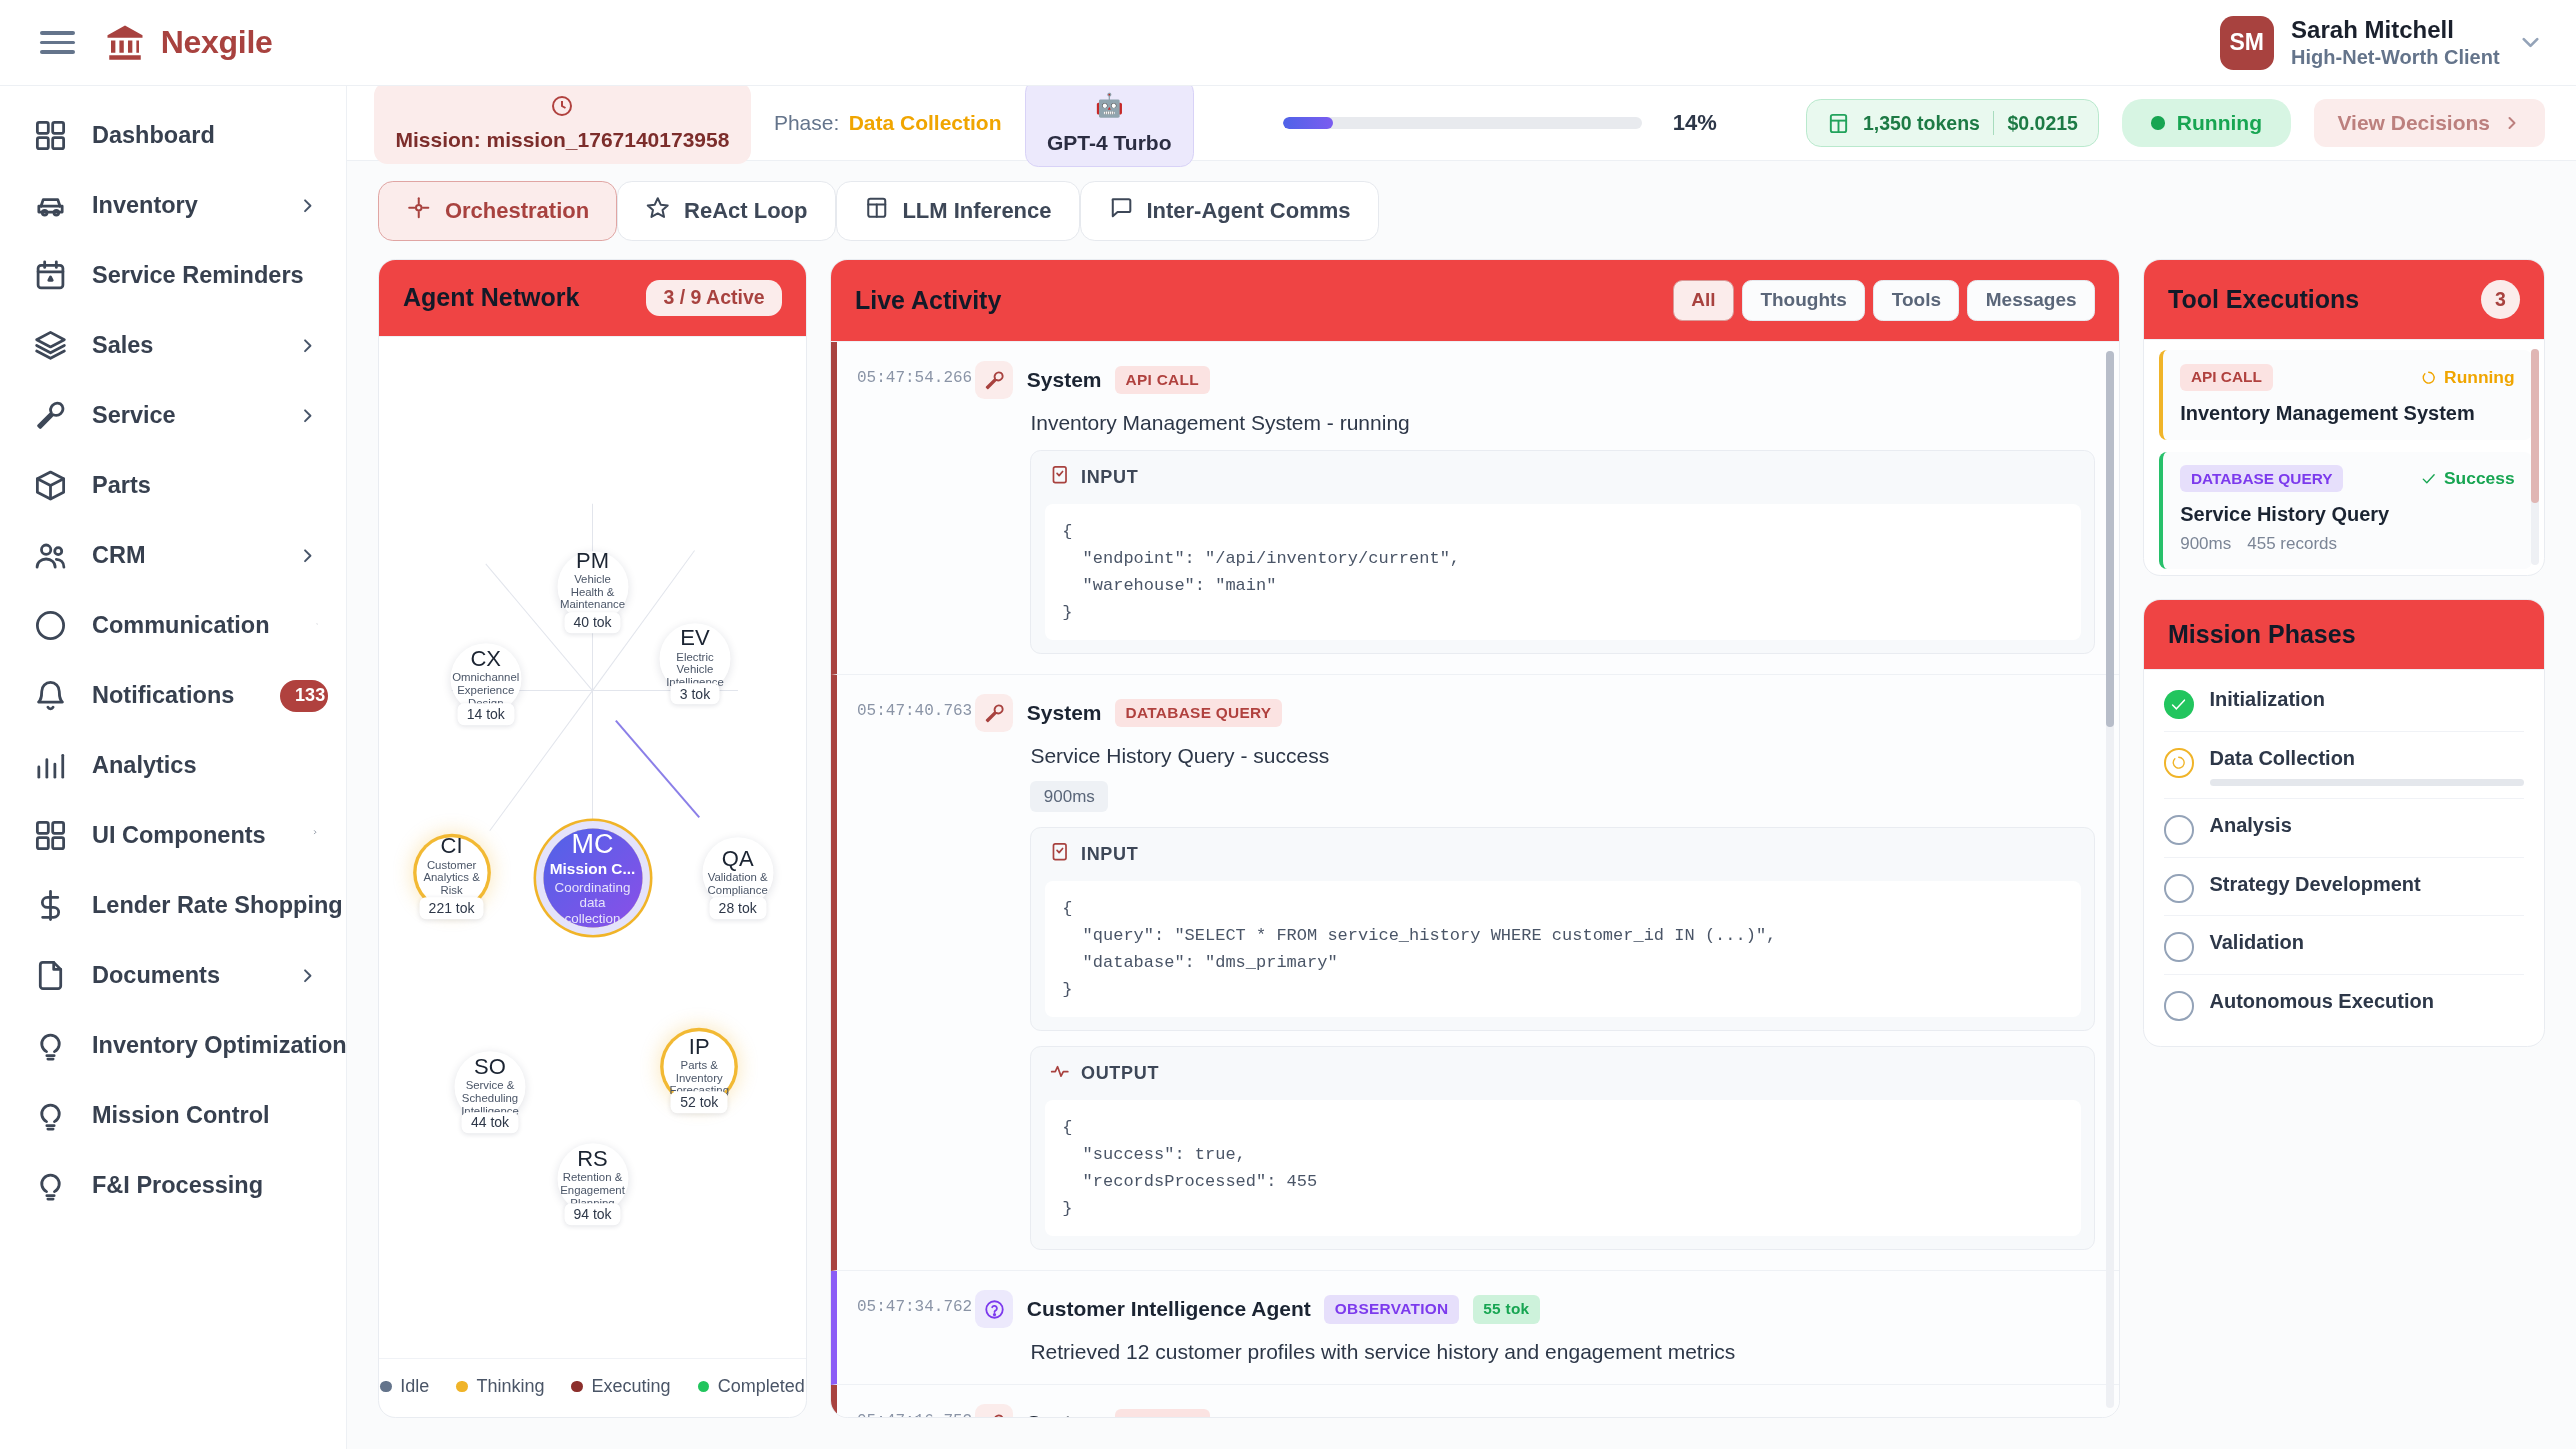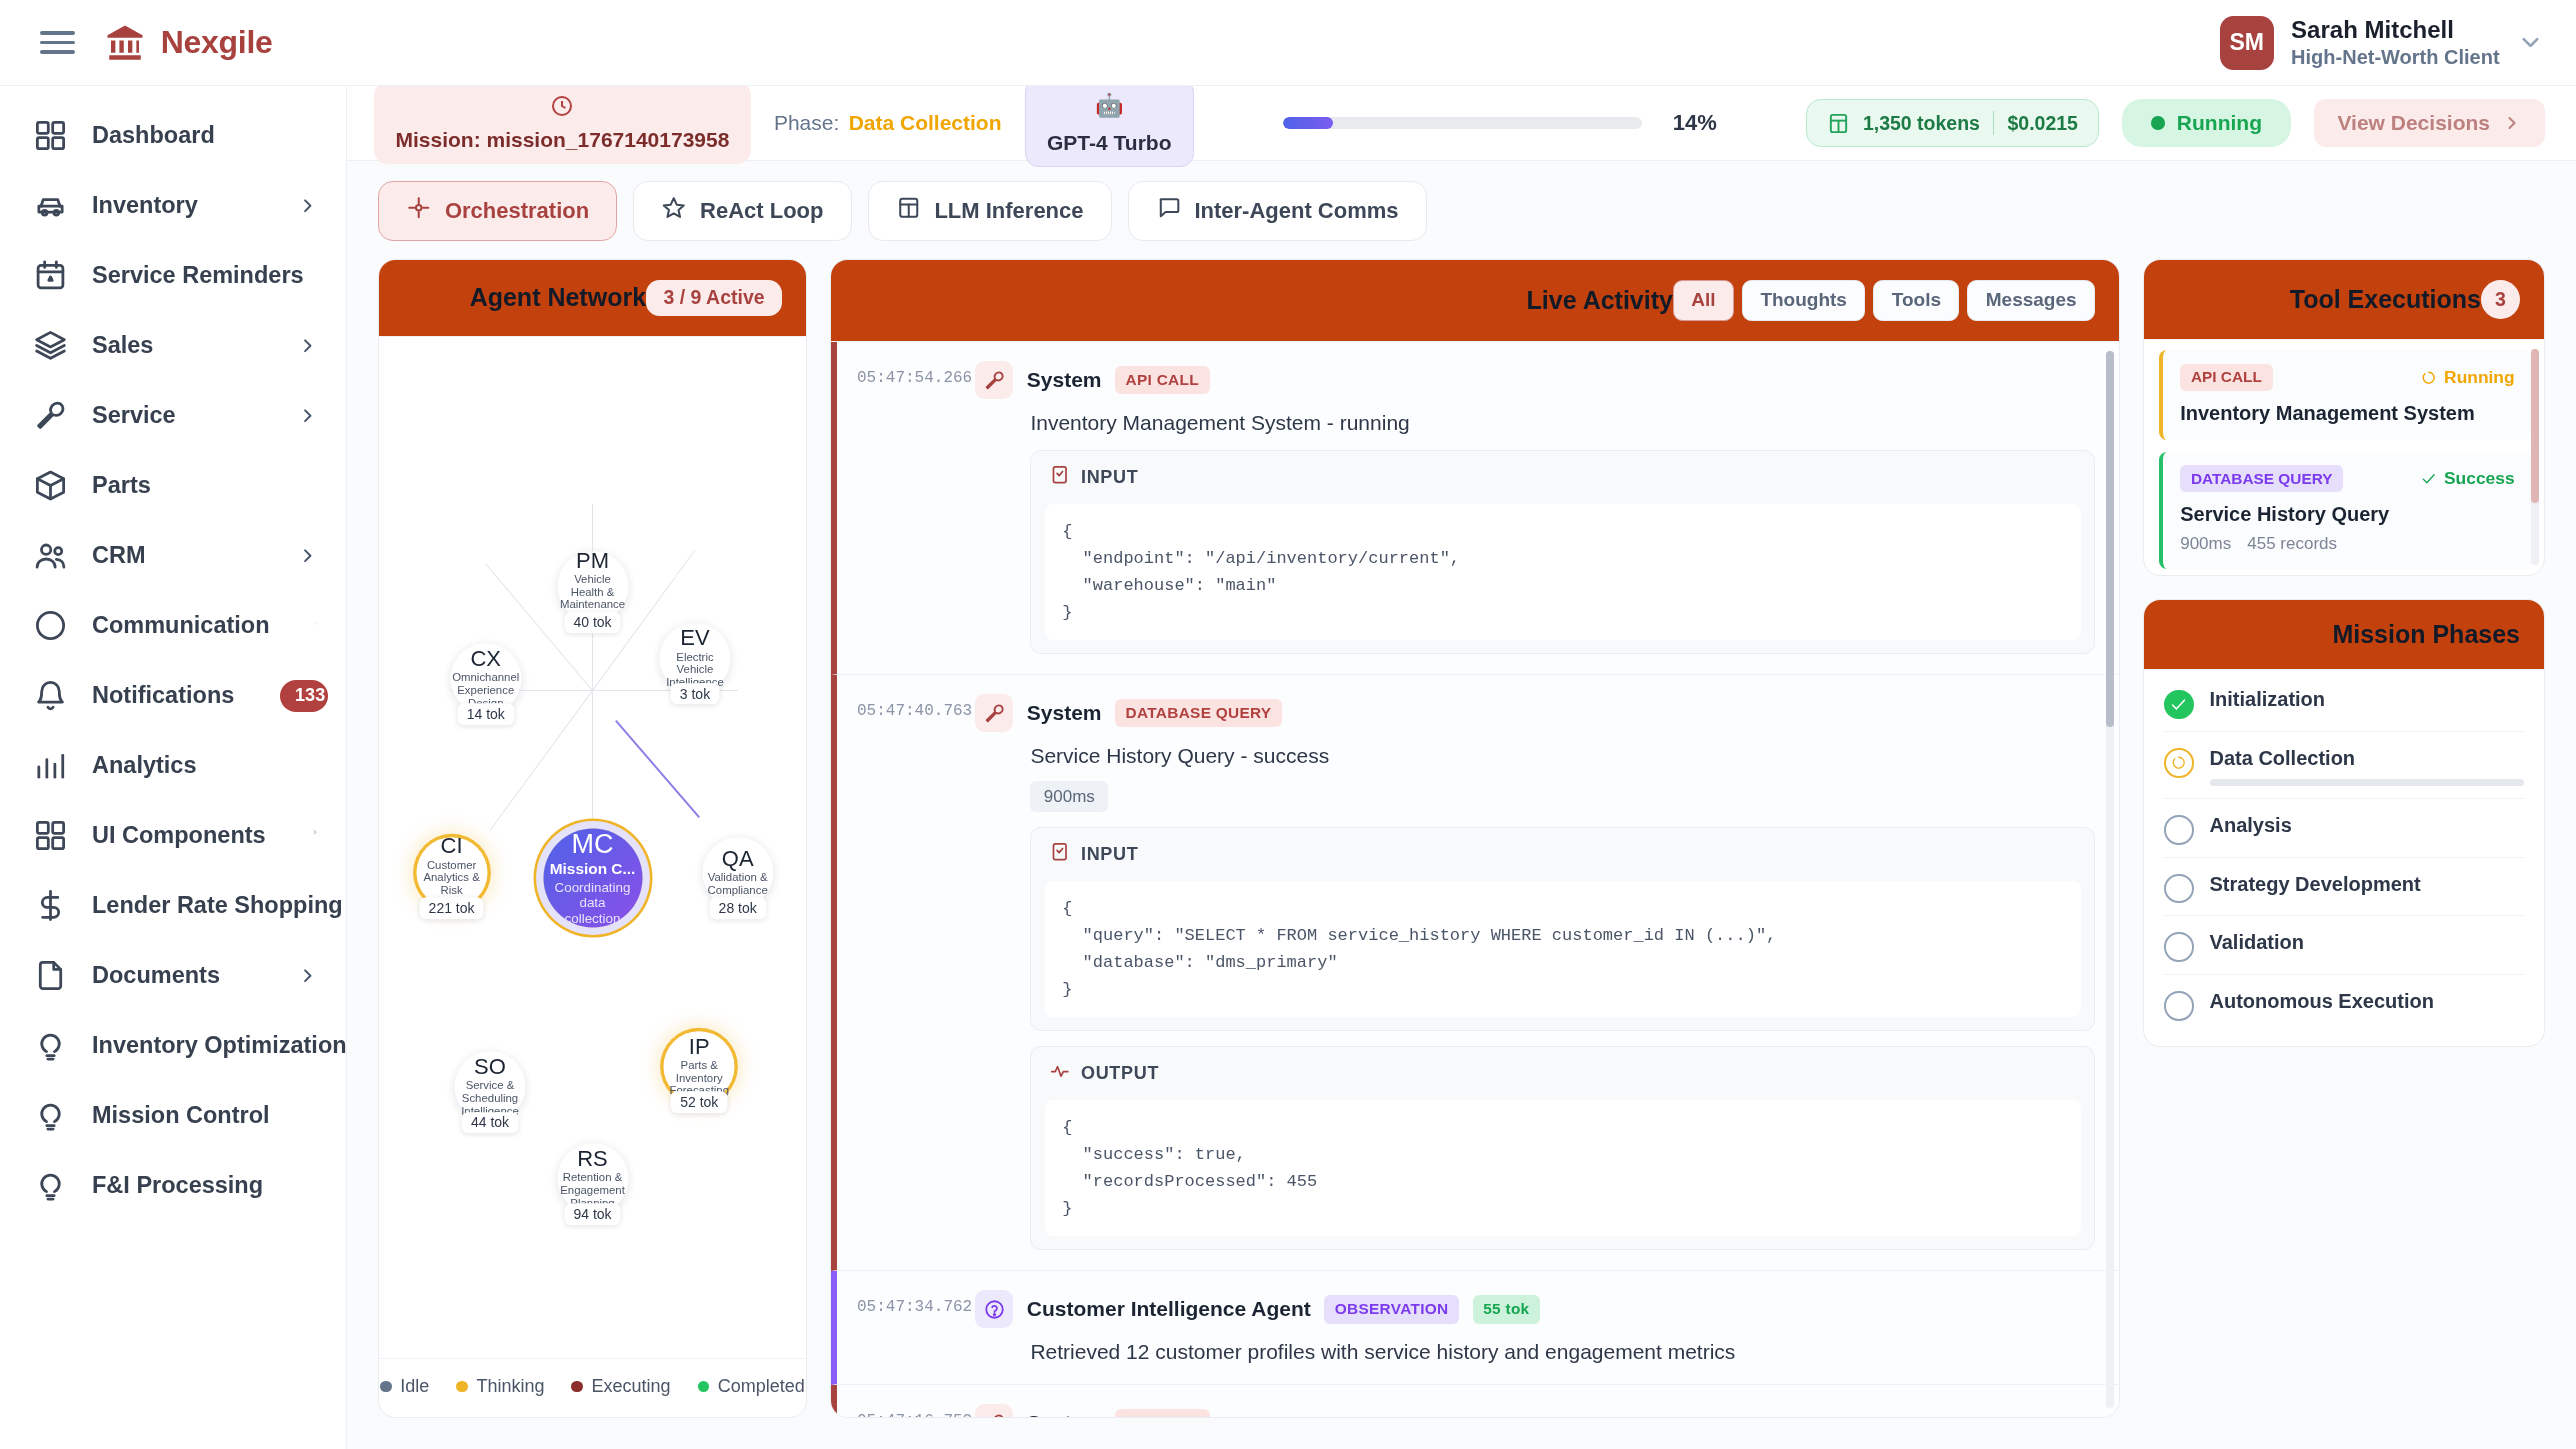--- a/index.html
+++ b/index.html
@@ -100,37 +100,37 @@
     font-size:21px; font-weight:600;
   }
   .dot { width:13.4px; height:13.4px; border-radius:50%; background:#17a552; display:inline-block; }
   .btn-decisions {
     background:#fbeceb; color:#bc807e; border-radius:12px;
     padding:12px 23px; font-size:21px; font-weight:700;
     display:flex; align-items:center; gap:12px; cursor:pointer;
   }
 
   
-  .tab-row { display:flex; gap:16px; padding:20px 31px 17.4px 31px; }
+  .tab-row { display:flex; padding:20px 31px 17.4px 31px; }
   .tab {
     display:flex; align-items:center; gap:13.4px;
     background:#ffffff; border:0.7px solid #e6e9ee; border-radius:14.8px;
     padding:13.4px 27px; font-size:22px; font-weight:600; color:#3d4757;
     cursor:pointer; white-space:nowrap;
   }
   .tab svg { width:25.5px; height:25.5px; }
   .tab.active { background:#fbeceb; border-color:#e0a5a3; color:#a8423f; }
 
   
   .content { flex:1; display:flex; gap:23px; padding:0 31px 31px 31px; min-height:0; }
   .card { background:#ffffff; border:0.7px solid #e9ecf1; border-radius:17.4px; display:flex; flex-direction:column; overflow:hidden; }
   .card-head {
     padding:20px 24px; border-bottom:0.7px solid #eef1f5;
-    display:flex; align-items:center; justify-content:flex-end;
-    background:#c2410c;
+    display:flex; align-items:center; justify-content:space-between;
+    background:#ef4444;
   }
   .card-title { font-size:25px; font-weight:700; color:#121a28; }
   .pill-count { background:#fbeceb; color:#a8423f; font-size:19.5px; font-weight:600; border-radius:13.4px; padding:6.7px 17.4px; }
   .pill-round { background:#fbeceb; color:#a8423f; font-size:19.5px; font-weight:700; border-radius:50%; width:39px; height:39px; display:flex; align-items:center; justify-content:center; }
 
   
   .col-left { width:429px; flex:0 0 429px; }
   .network-body { flex:1; position:relative; }
   .net-canvas { position:absolute; inset:0; }
   .node { position:absolute; transform:translate(-50%,-50%); display:flex; flex-direction:column; align-items:center; cursor:pointer; }

